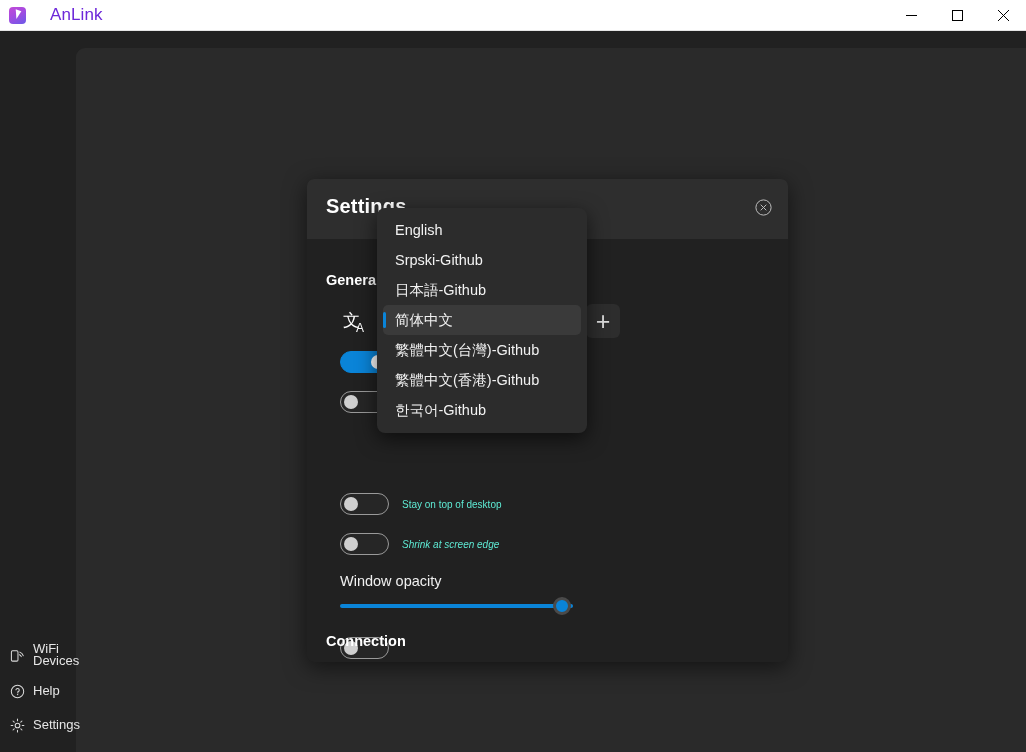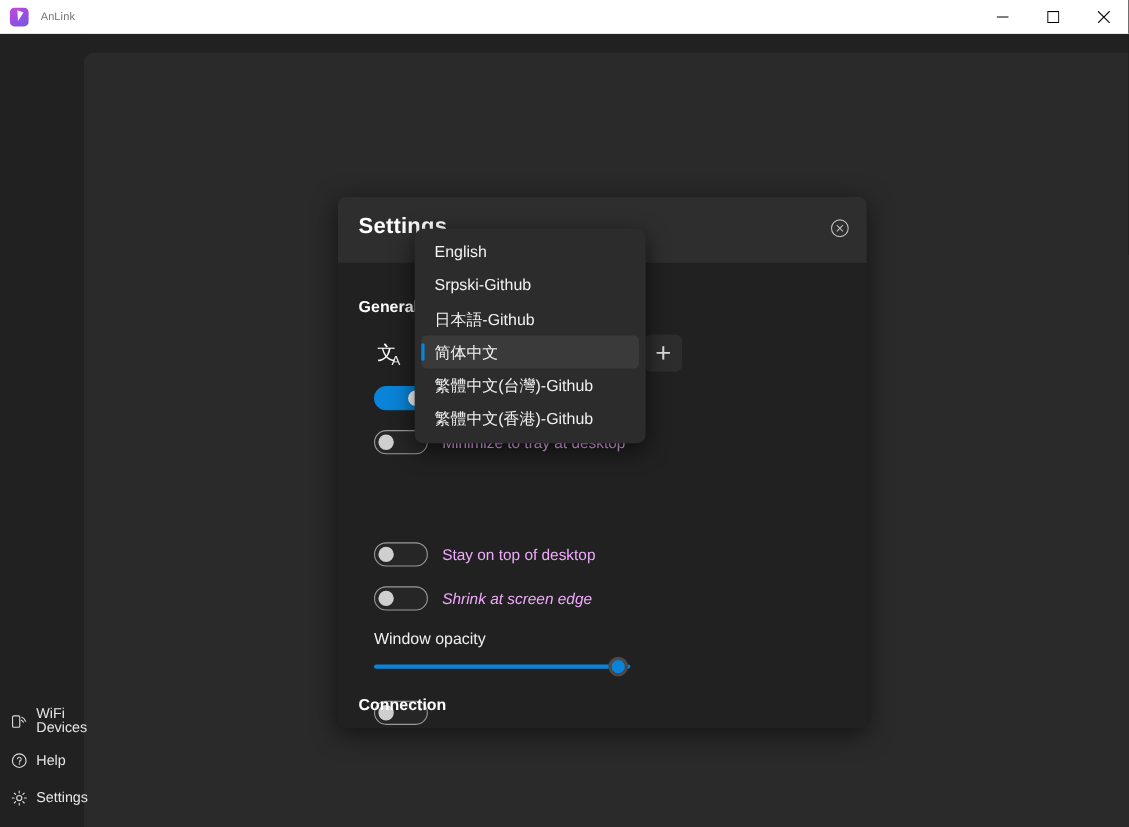--- a/index.html
+++ b/index.html
@@ -40,23 +40,23 @@
   #app-icon .cursor {
     position: absolute;
     left: 5px; top: 3px;
     width: 0; height: 0;
     border-left: 4px solid transparent;
     border-right: 2px solid transparent;
     border-top: 9px solid #ffffff;
     transform: rotate(20deg);
   }
   #app-title {
-    margin-left: 11px;
-    font-size: 10px;
-    color: #737373;
+    margin-left: 24px;
+    font-size: 17px;
+    color: #6d28d9;
     letter-spacing: .1px;
   }
   .winbtn {
     width: 46px;
     height: 30px;
     display: flex;
     align-items: center;
     justify-content: center;
     color: #000;
   }
@@ -244,22 +244,22 @@
     background: #0a84d8;
     border-color: #0a84d8;
   }
   .switch.on .knob {
     left: auto;
     right: 3px;
     background: #ffffff;
   }
   .toggle-label {
     margin-left: 13px;
-    font-size: 14px;
-    color: #f0abfc;
+    font-size: 10px;
+    color: #5eead4;
     white-space: nowrap;
   }
   #row-autostart { top: 112px; }
   #row-minimize  { top: 152px; }
   #row-ontop     { top: 254px; }
   #row-shrink    { top: 294px; font-style: italic; }
   #row-remember  { top: 398px; }
 
   
   #opacity-label {
@@ -496,15 +496,18 @@
     <div class="lang-item selected">
       <span class="sel-bar"></span>
       <span>简体中文</span>
     </div>
     <div class="lang-item">
       <span>繁體中文(台灣)-Github</span>
     </div>
     <div class="lang-item">
       <span>繁體中文(香港)-Github</span>
     </div>
+    <div class="lang-item">
+      <span>한국어-Github</span>
+    </div>
   </div>
 
 </div>
 
 </body></html>

